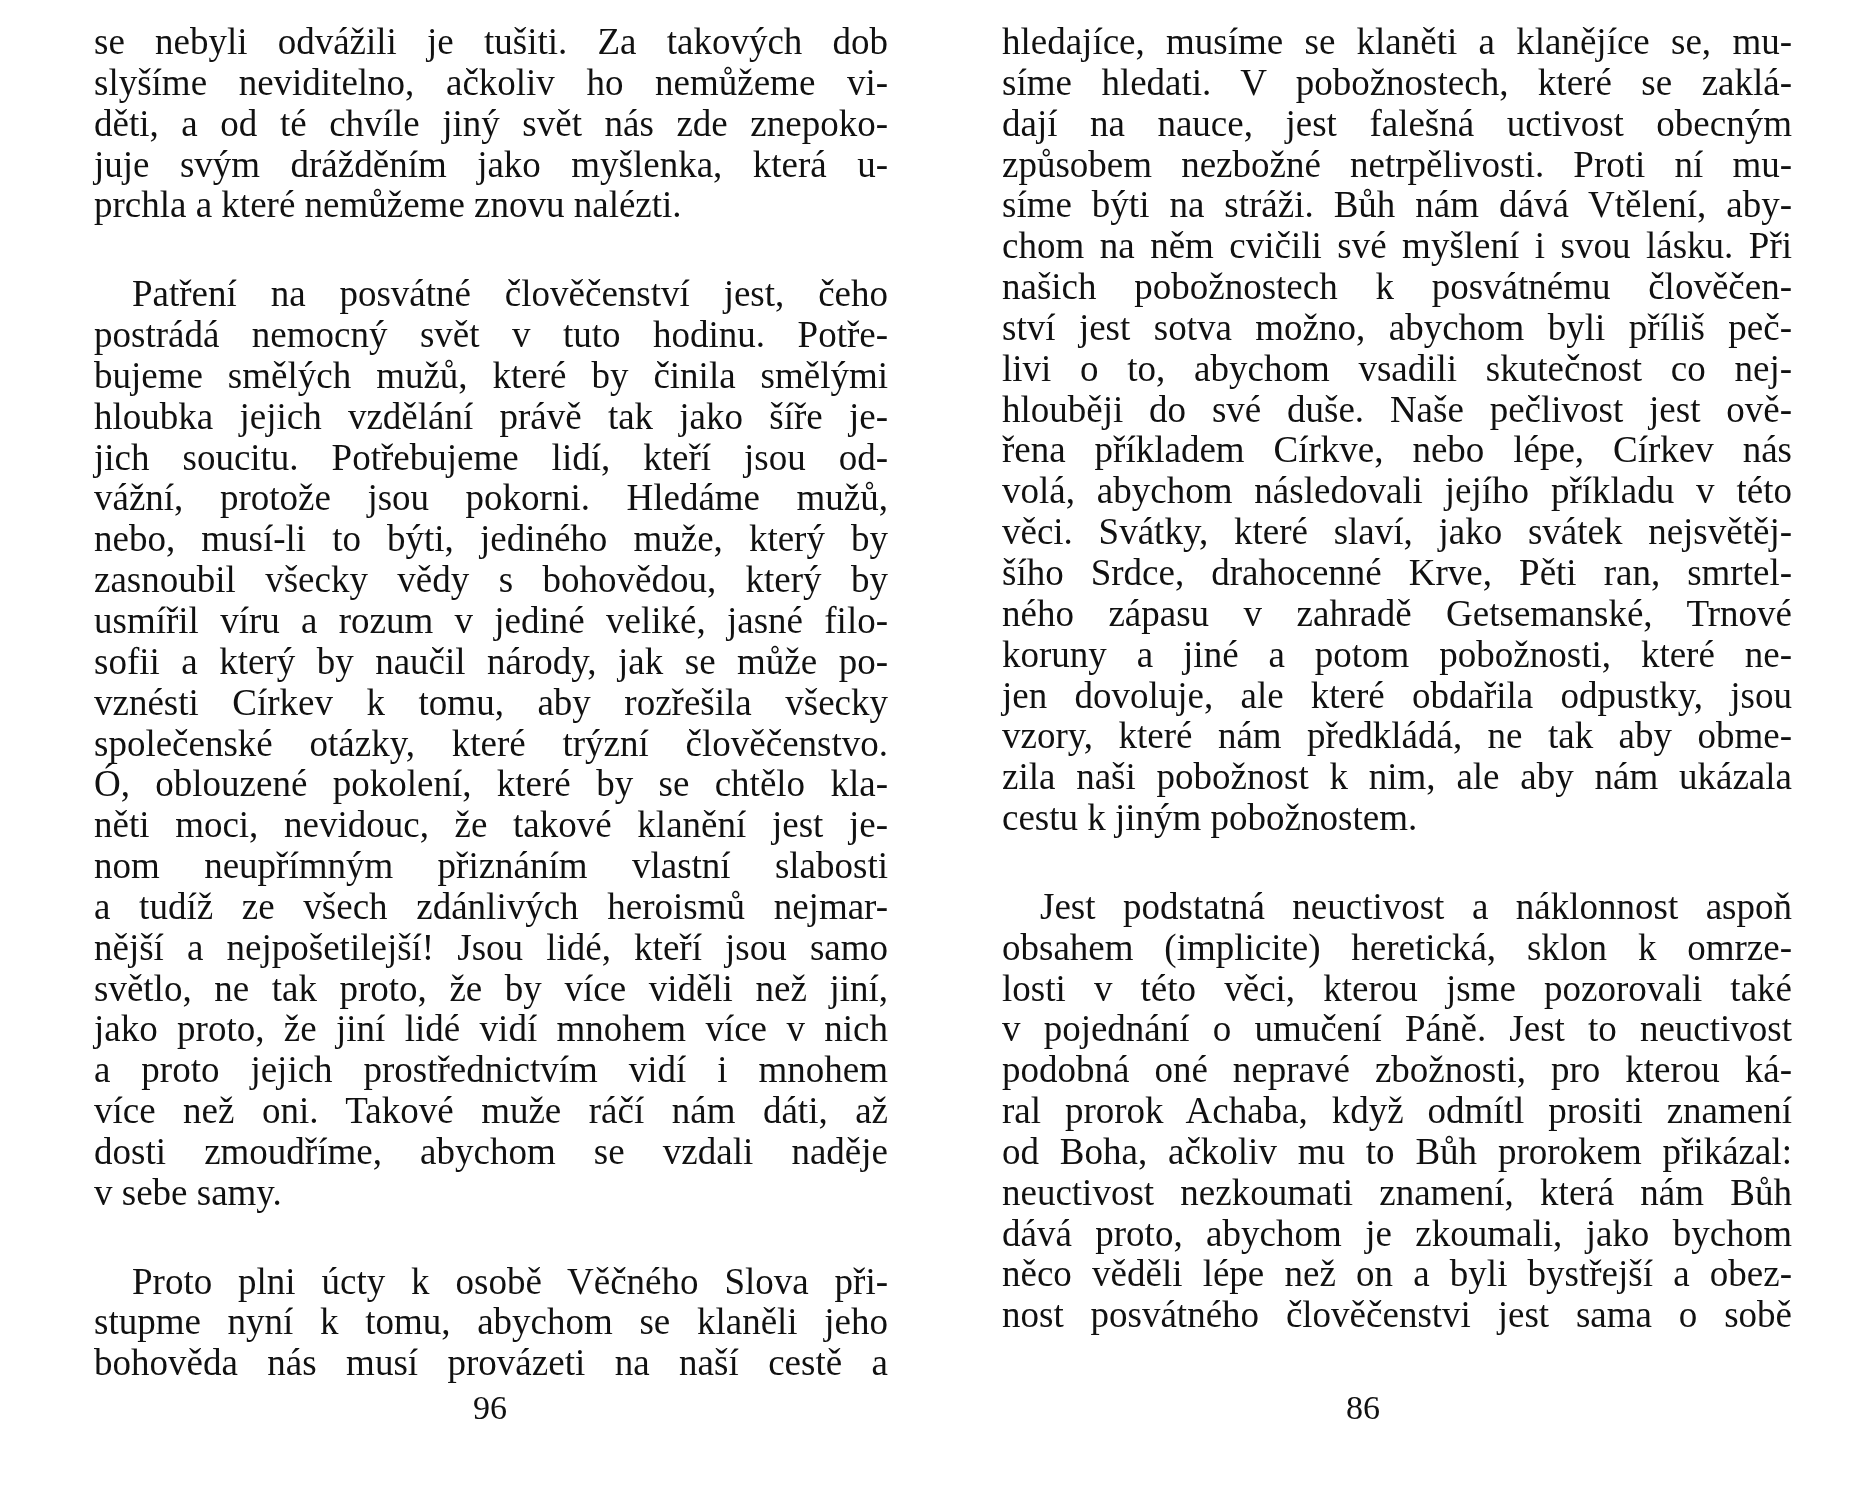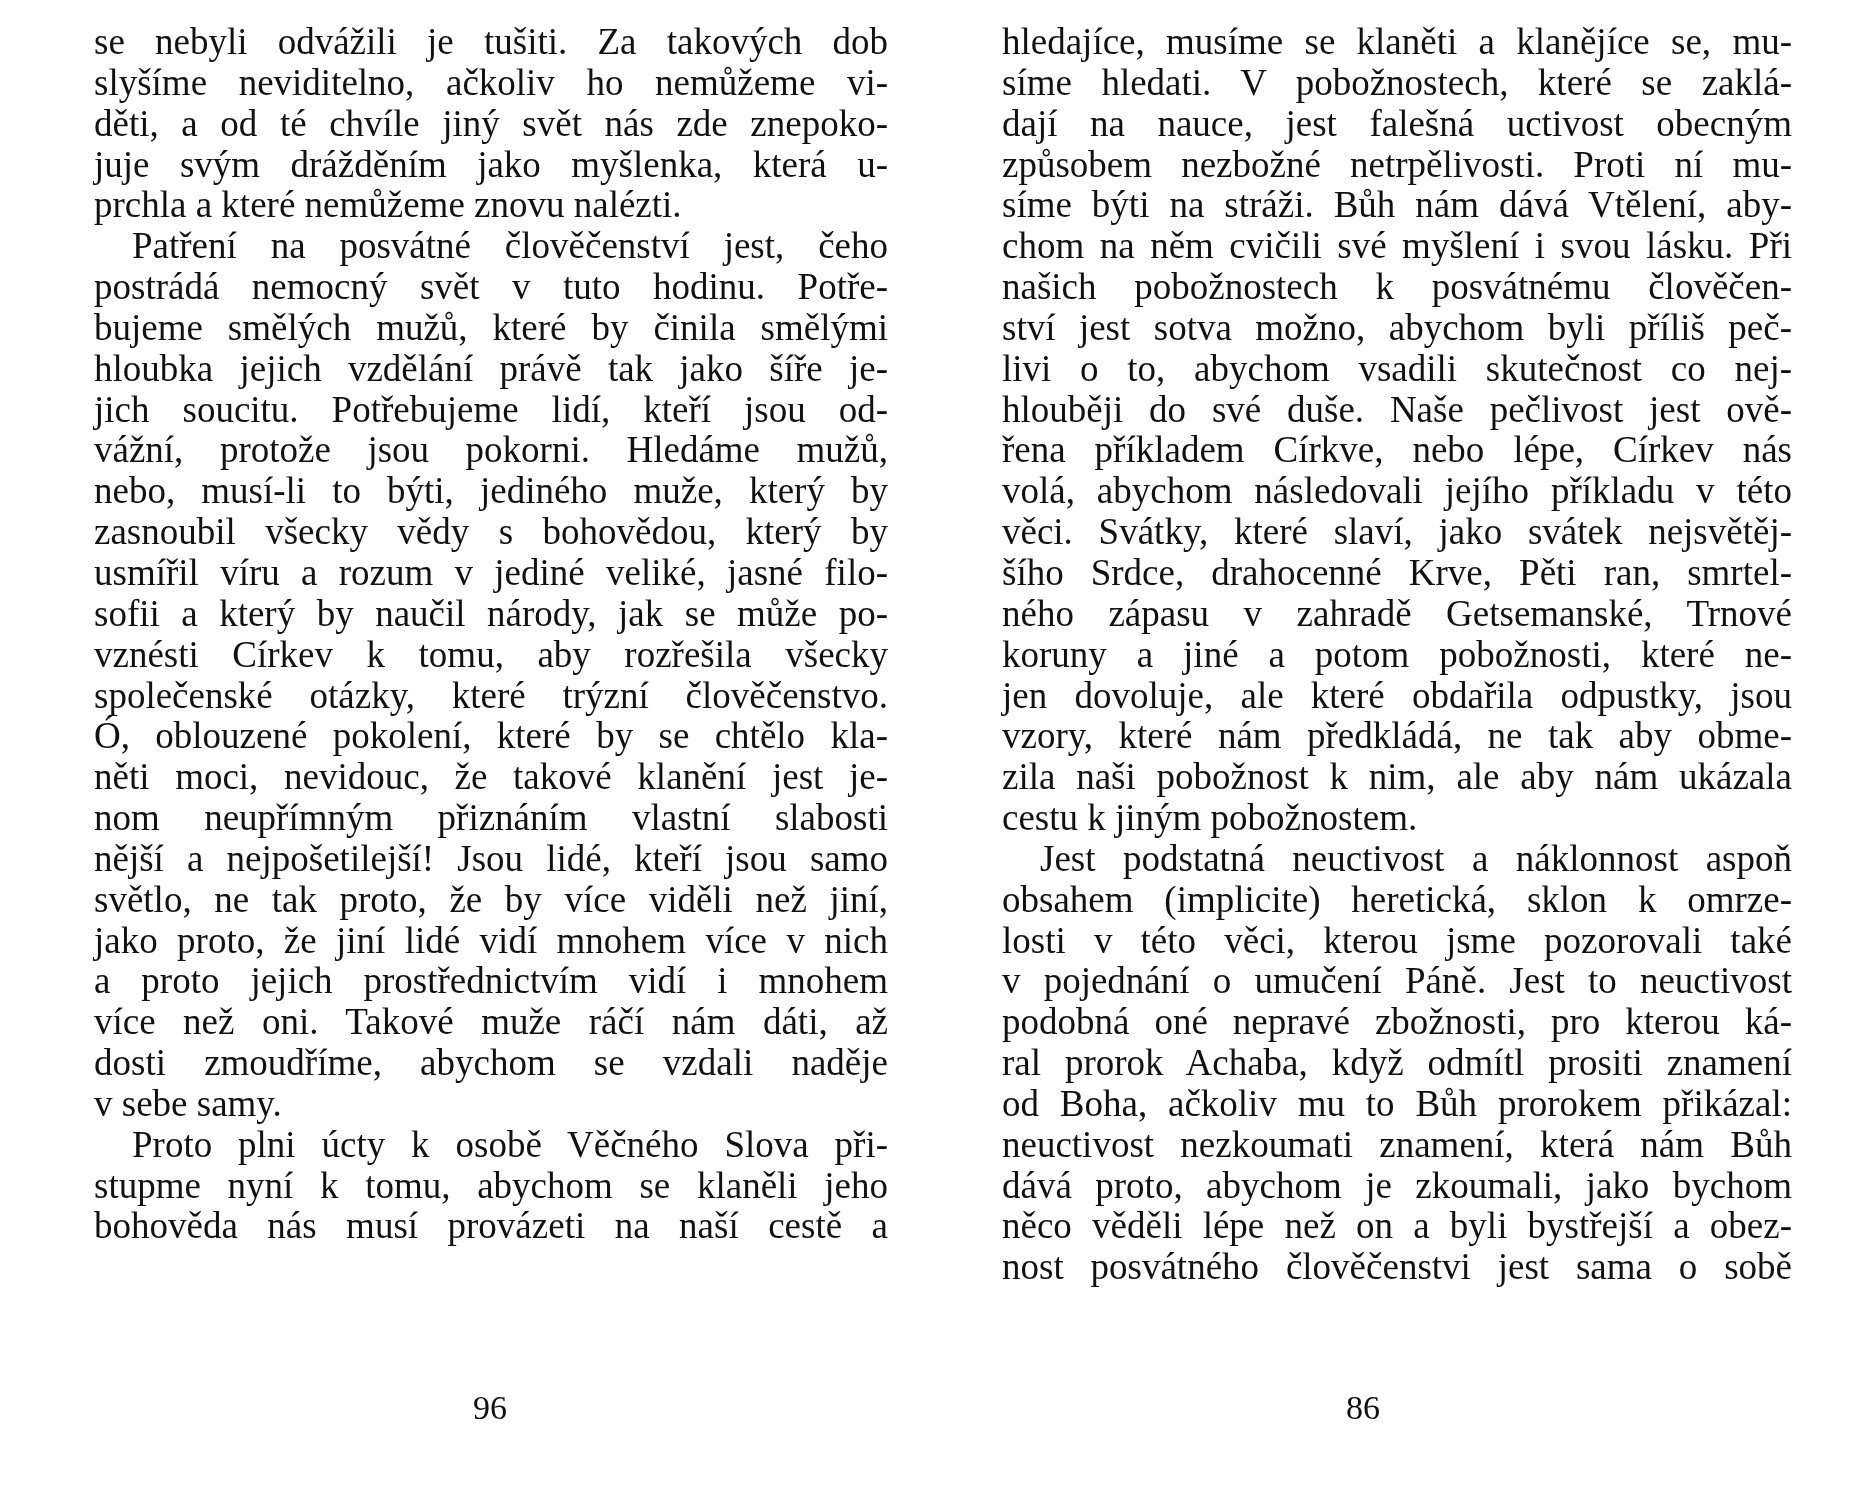--- a/index.html
+++ b/index.html
@@ -29,20 +29,21 @@
     white-space: nowrap;
     text-align: justify;
     text-align-last: justify;
     overflow: visible;
   }
   .line.last {
     text-align-last: left;
   }
   .line.indent {
     padding-left: 38px;
+    margin-top: 48px;
   }
   .page-number {
     position: absolute;
     top: 1388px;
     font-size: 34px;
     line-height: 40px;
     text-align: center;
     width: 120px;
   }
   .pn-left { left: 430px; }
@@ -65,20 +66,21 @@
     <span class="line">vážní, protože jsou pokorni. Hledáme mužů,</span>
     <span class="line">nebo, musí-li to býti, jediného muže, který by</span>
     <span class="line">zasnoubil všecky vědy s bohovědou, který by</span>
     <span class="line">usmířil víru a rozum v jediné veliké, jasné filo-</span>
     <span class="line">sofii a který by naučil národy, jak se může po-</span>
     <span class="line">vznésti Církev k tomu, aby rozřešila všecky</span>
     <span class="line">společenské otázky, které trýzní člověčenstvo.</span>
     <span class="line">Ó, oblouzené pokolení, které by se chtělo kla-</span>
     <span class="line">něti moci, nevidouc, že takové klanění jest je-</span>
     <span class="line">nom neupřímným přiznáním vlastní slabosti</span>
+    <span class="line">a tudíž ze všech zdánlivých heroismů nejmar-</span>
     <span class="line">nější a nejpošetilejší! Jsou lidé, kteří jsou samo</span>
     <span class="line">světlo, ne tak proto, že by více viděli než jiní,</span>
     <span class="line">jako proto, že jiní lidé vidí mnohem více v nich</span>
     <span class="line">a proto jejich prostřednictvím vidí i mnohem</span>
     <span class="line">více než oni. Takové muže ráčí nám dáti, až</span>
     <span class="line">dosti zmoudříme, abychom se vzdali naděje</span>
     <span class="line last">v sebe samy.</span>
     <span class="line indent">Proto plni úcty k osobě Věčného Slova při-</span>
     <span class="line">stupme nyní k tomu, abychom se klaněli jeho</span>
     <span class="line">bohověda nás musí provázeti na naší cestě a</span>

